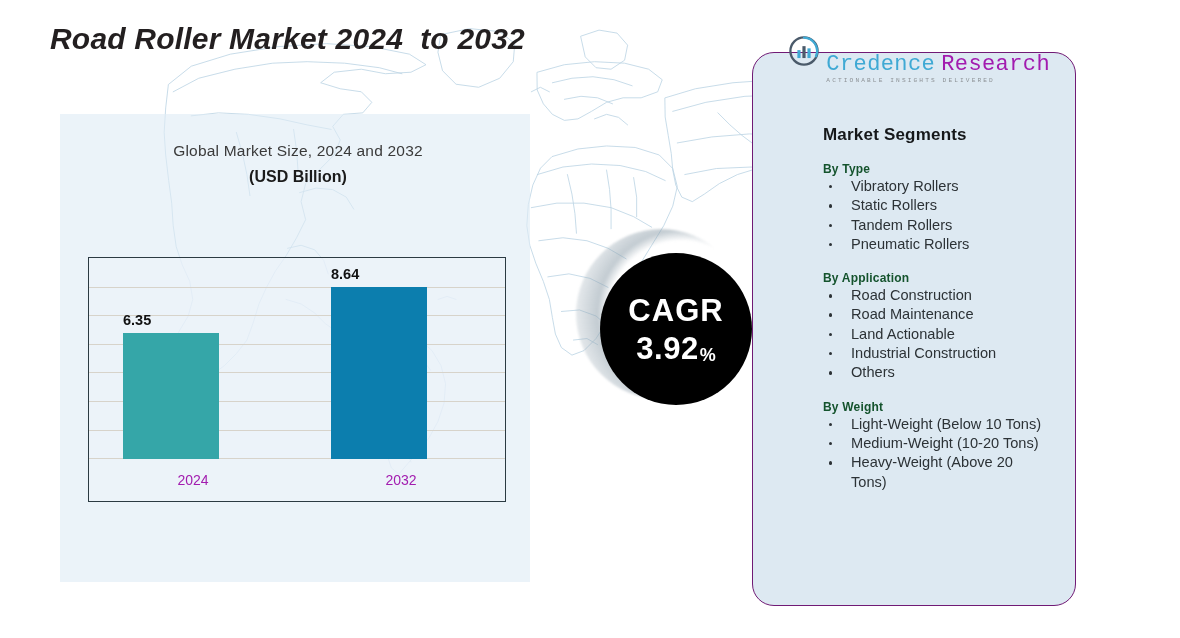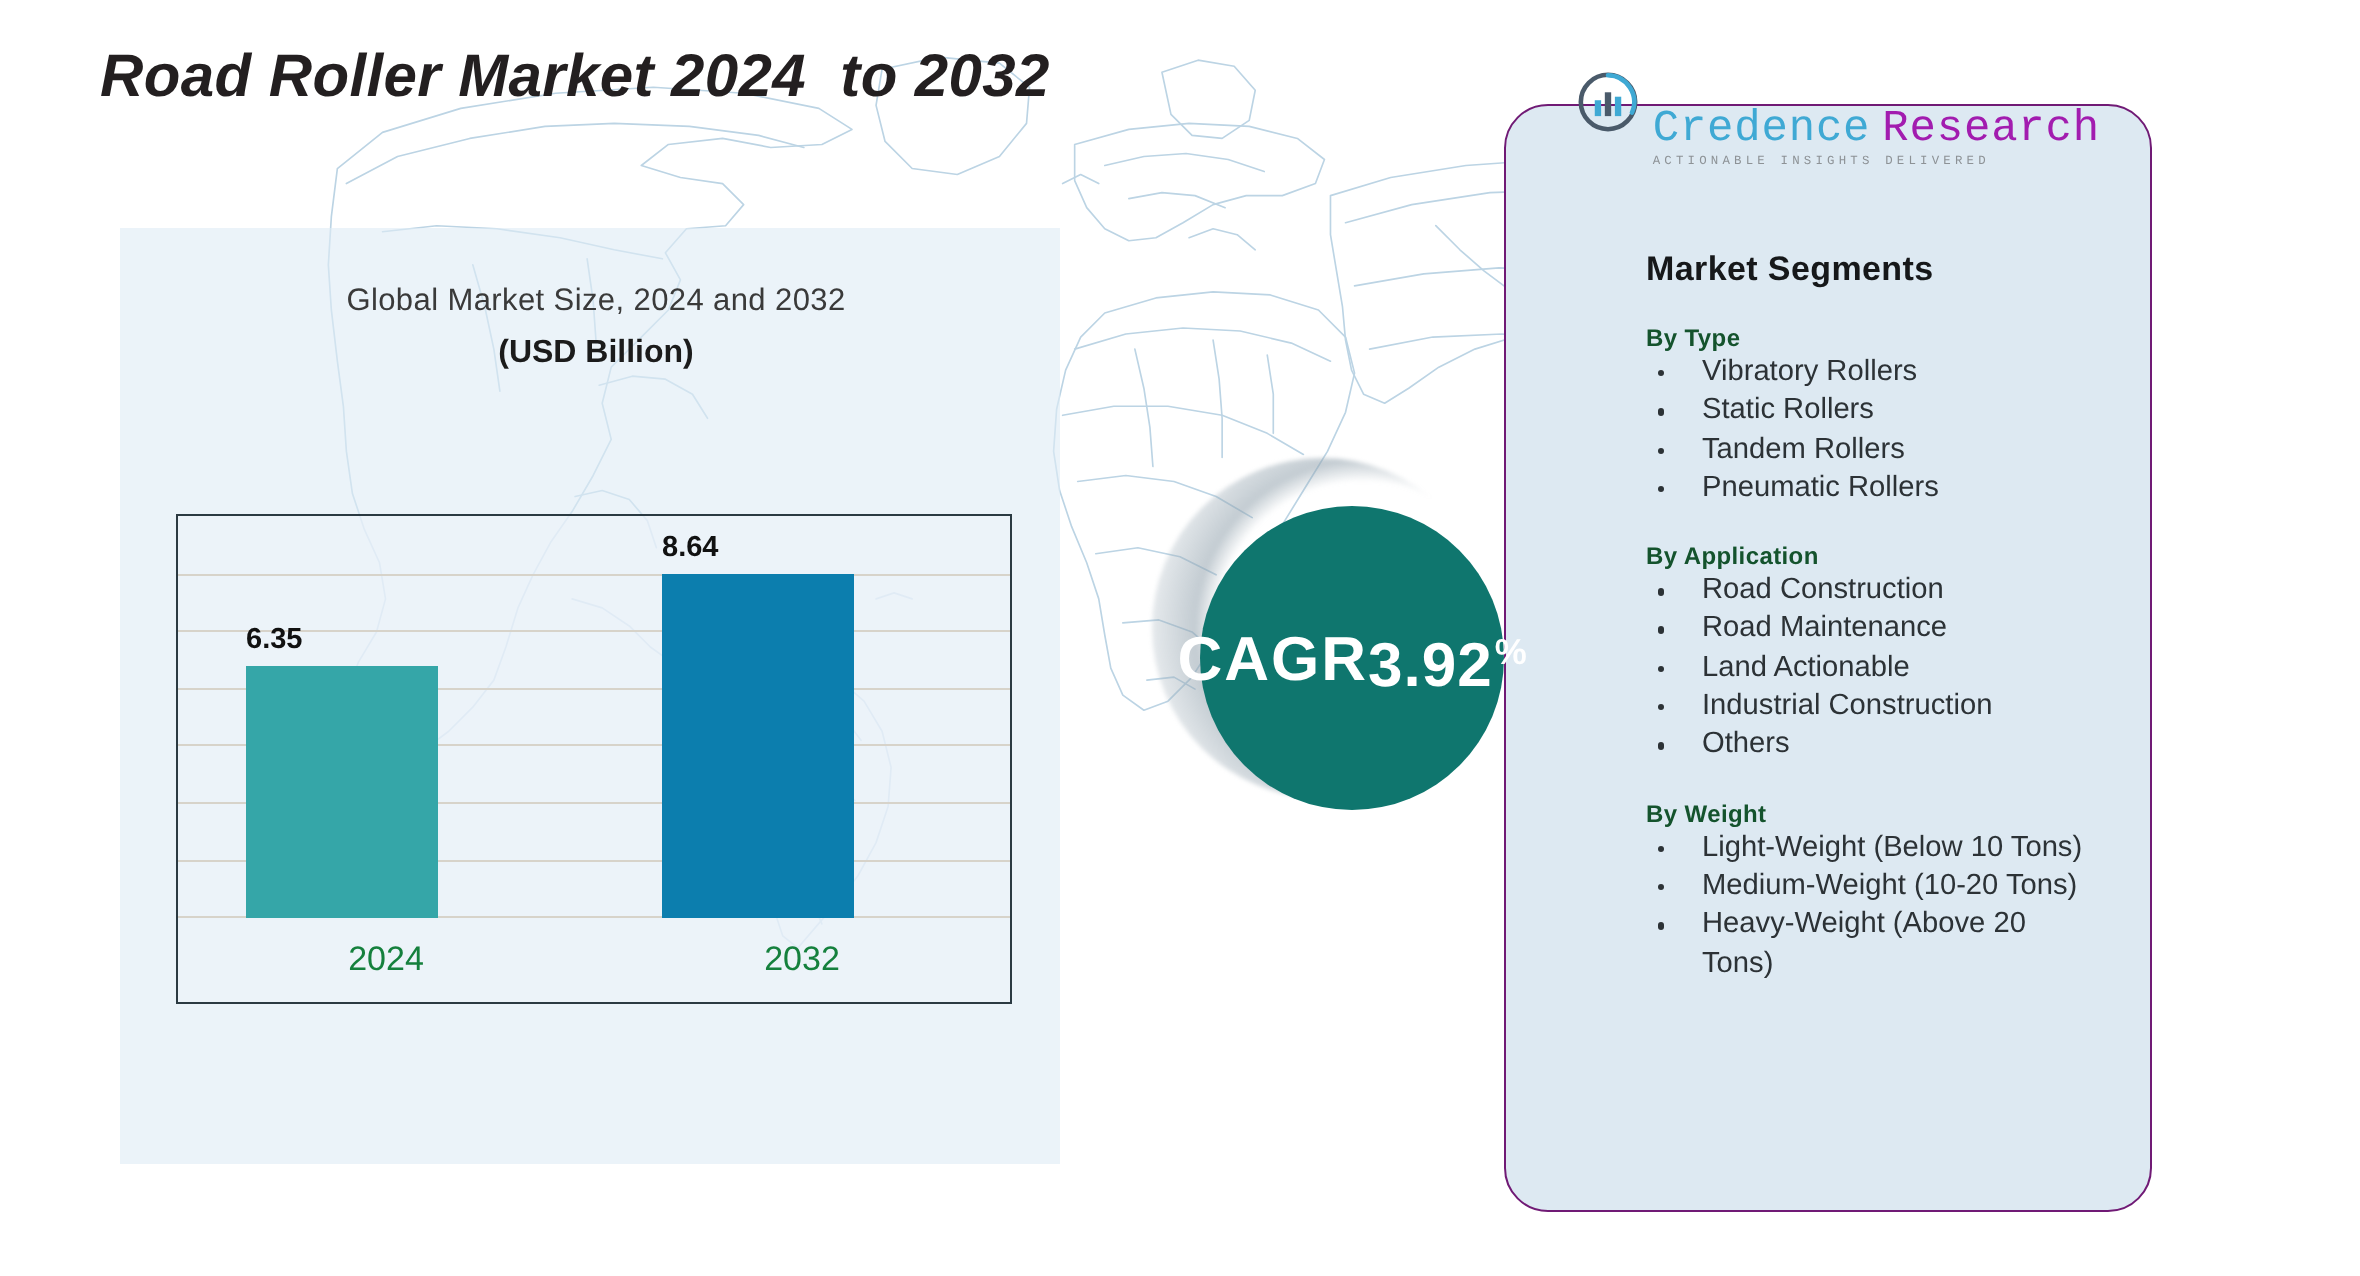--- a/index.html
+++ b/index.html
@@ -122,21 +122,21 @@
     color: #111; margin-bottom: 5px;
   }
   .bar-rect { width: 96px; }
   #axis-labels {
     position: absolute;
     left: 0; right: 0; bottom: 0; height: 42px;
     display: flex; align-items: center; justify-content: space-around;
   }
   .axis-label {
     width: 140px; text-align: center;
-    font-size: 17px; color: #15803d;
+    font-size: 14px; color: #a21caf;
   }
 
   
   #cagr-badge {
     position: absolute;
     left: 592px; top: 245px;
     width: 168px; height: 168px;
     z-index: 6;
   }
   #cagr-shadow {
@@ -145,32 +145,32 @@
     width: 170px; height: 170px;
     border-radius: 50%;
     background: radial-gradient(circle at 62% 50%, rgba(150,165,175,0.0) 54%, rgba(146,162,173,0.55) 62%, rgba(200,210,218,0.18) 85%, rgba(255,255,255,0) 100%);
     filter: blur(1px);
   }
   #cagr-circle {
     position: absolute;
     left: 8px; top: 8px;
     width: 152px; height: 152px;
     border-radius: 50%;
-    background: #0f766e;
-    display: flex; flex-direction: row;
+    background: #000000;
+    display: flex; flex-direction: column;
     align-items: center; justify-content: center;
     color: #ffffff;
   }
   #cagr-word {
     font-size: 31px; font-weight: bold;
     letter-spacing: 1px; line-height: 1;
   }
   #cagr-figure {
     margin-top: 7px;
-    display: flex; align-items: flex-start;
+    display: flex; align-items: flex-end;
     line-height: 1;
   }
   #cagr-number { font-size: 31px; font-weight: bold; letter-spacing: .5px; }
   #cagr-percent { font-size: 18px; font-weight: bold; margin-left: 1px; }
 
   
   #segments-panel {
     position: absolute;
     left: 752px; top: 52px;
     width: 324px; height: 554px;

